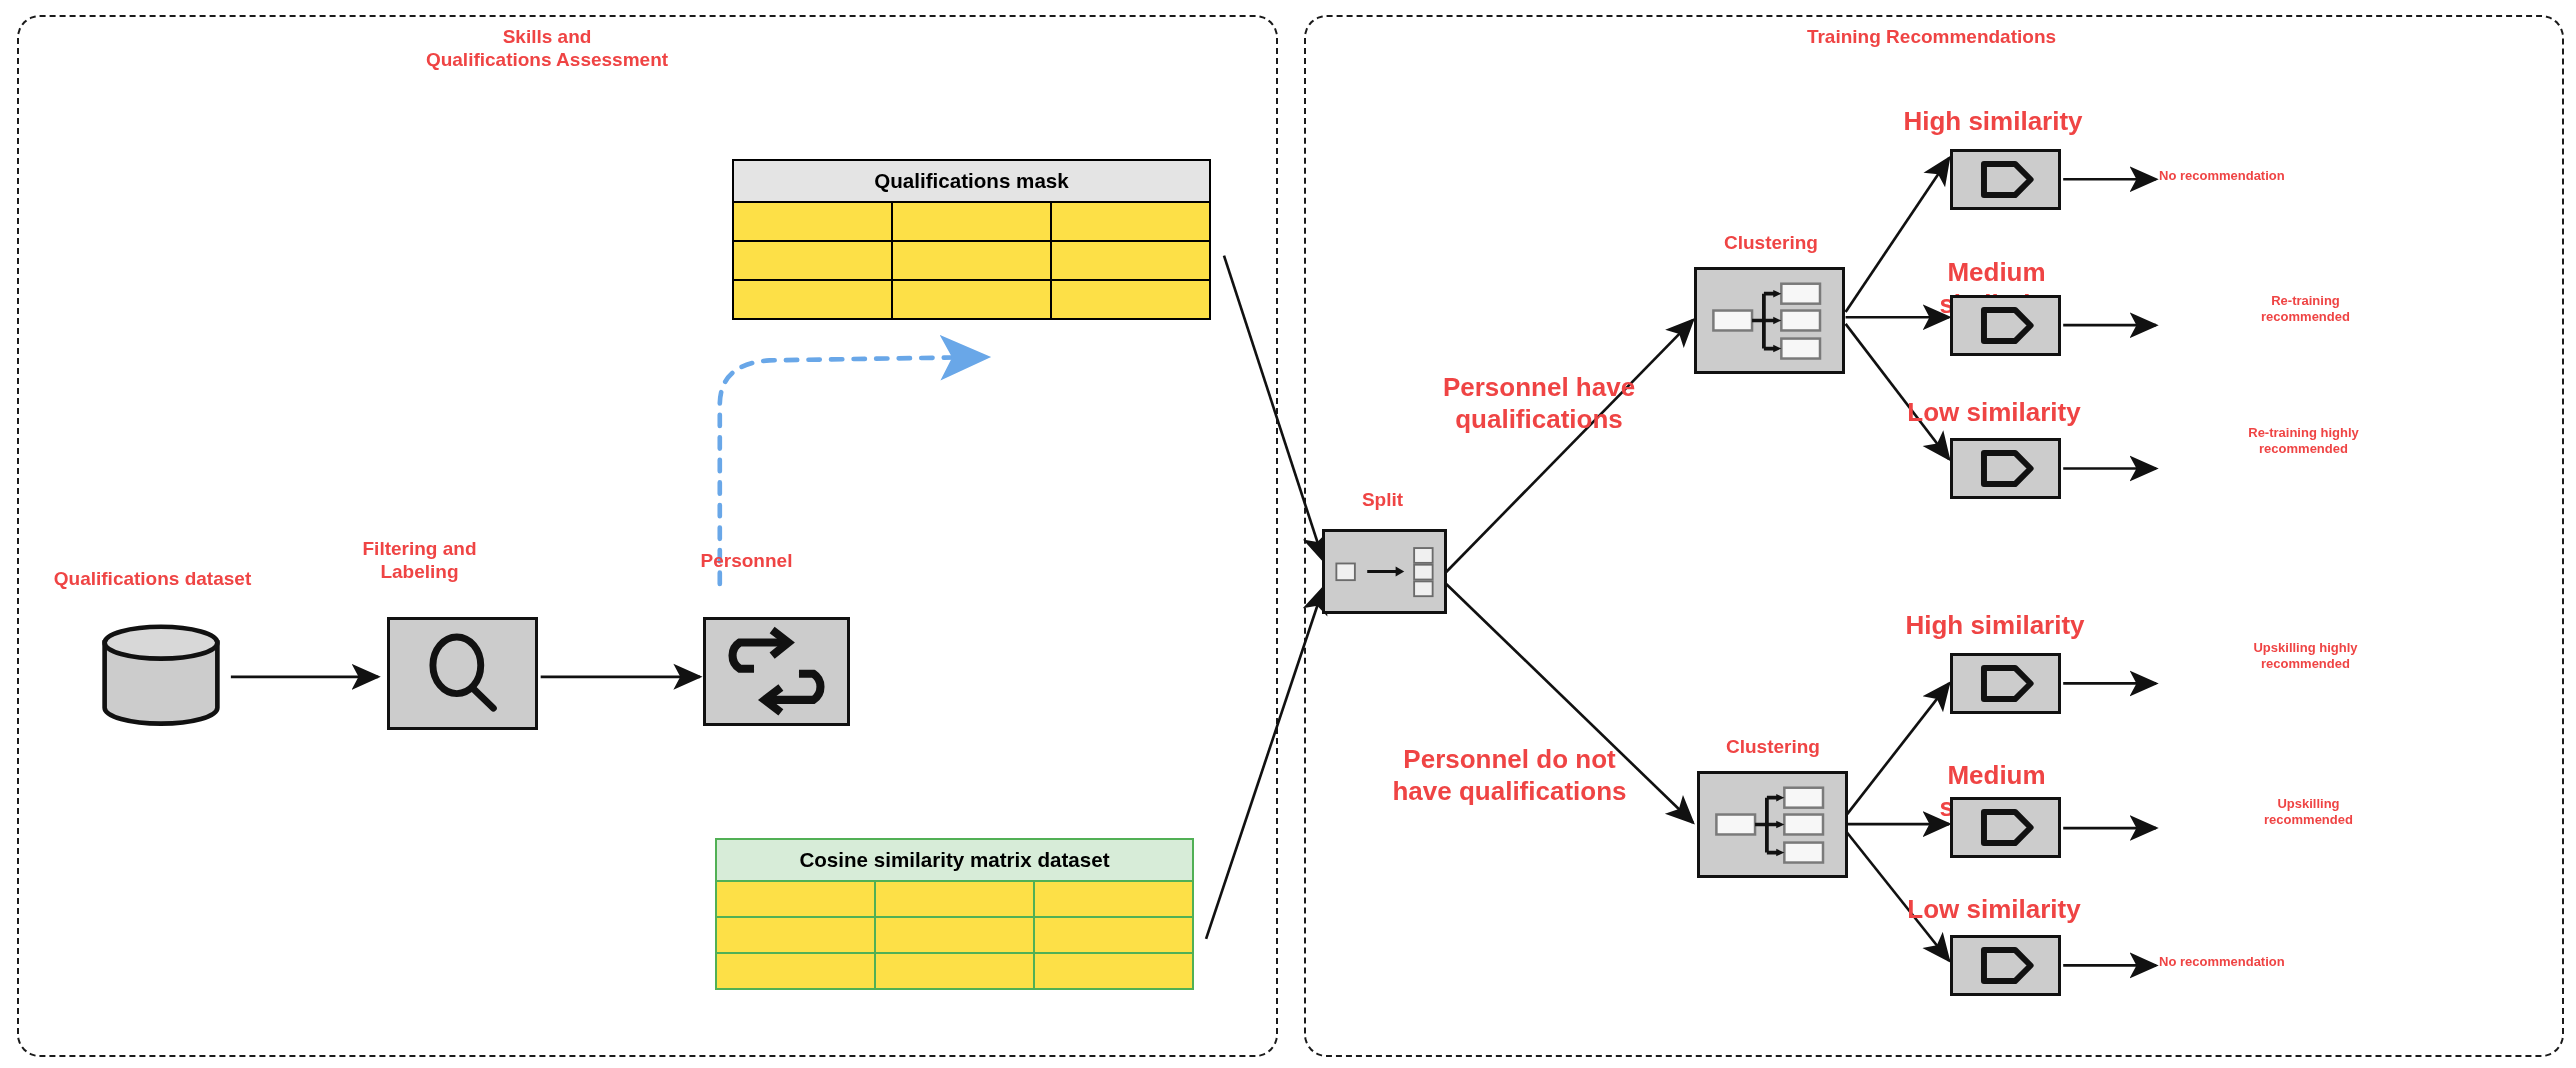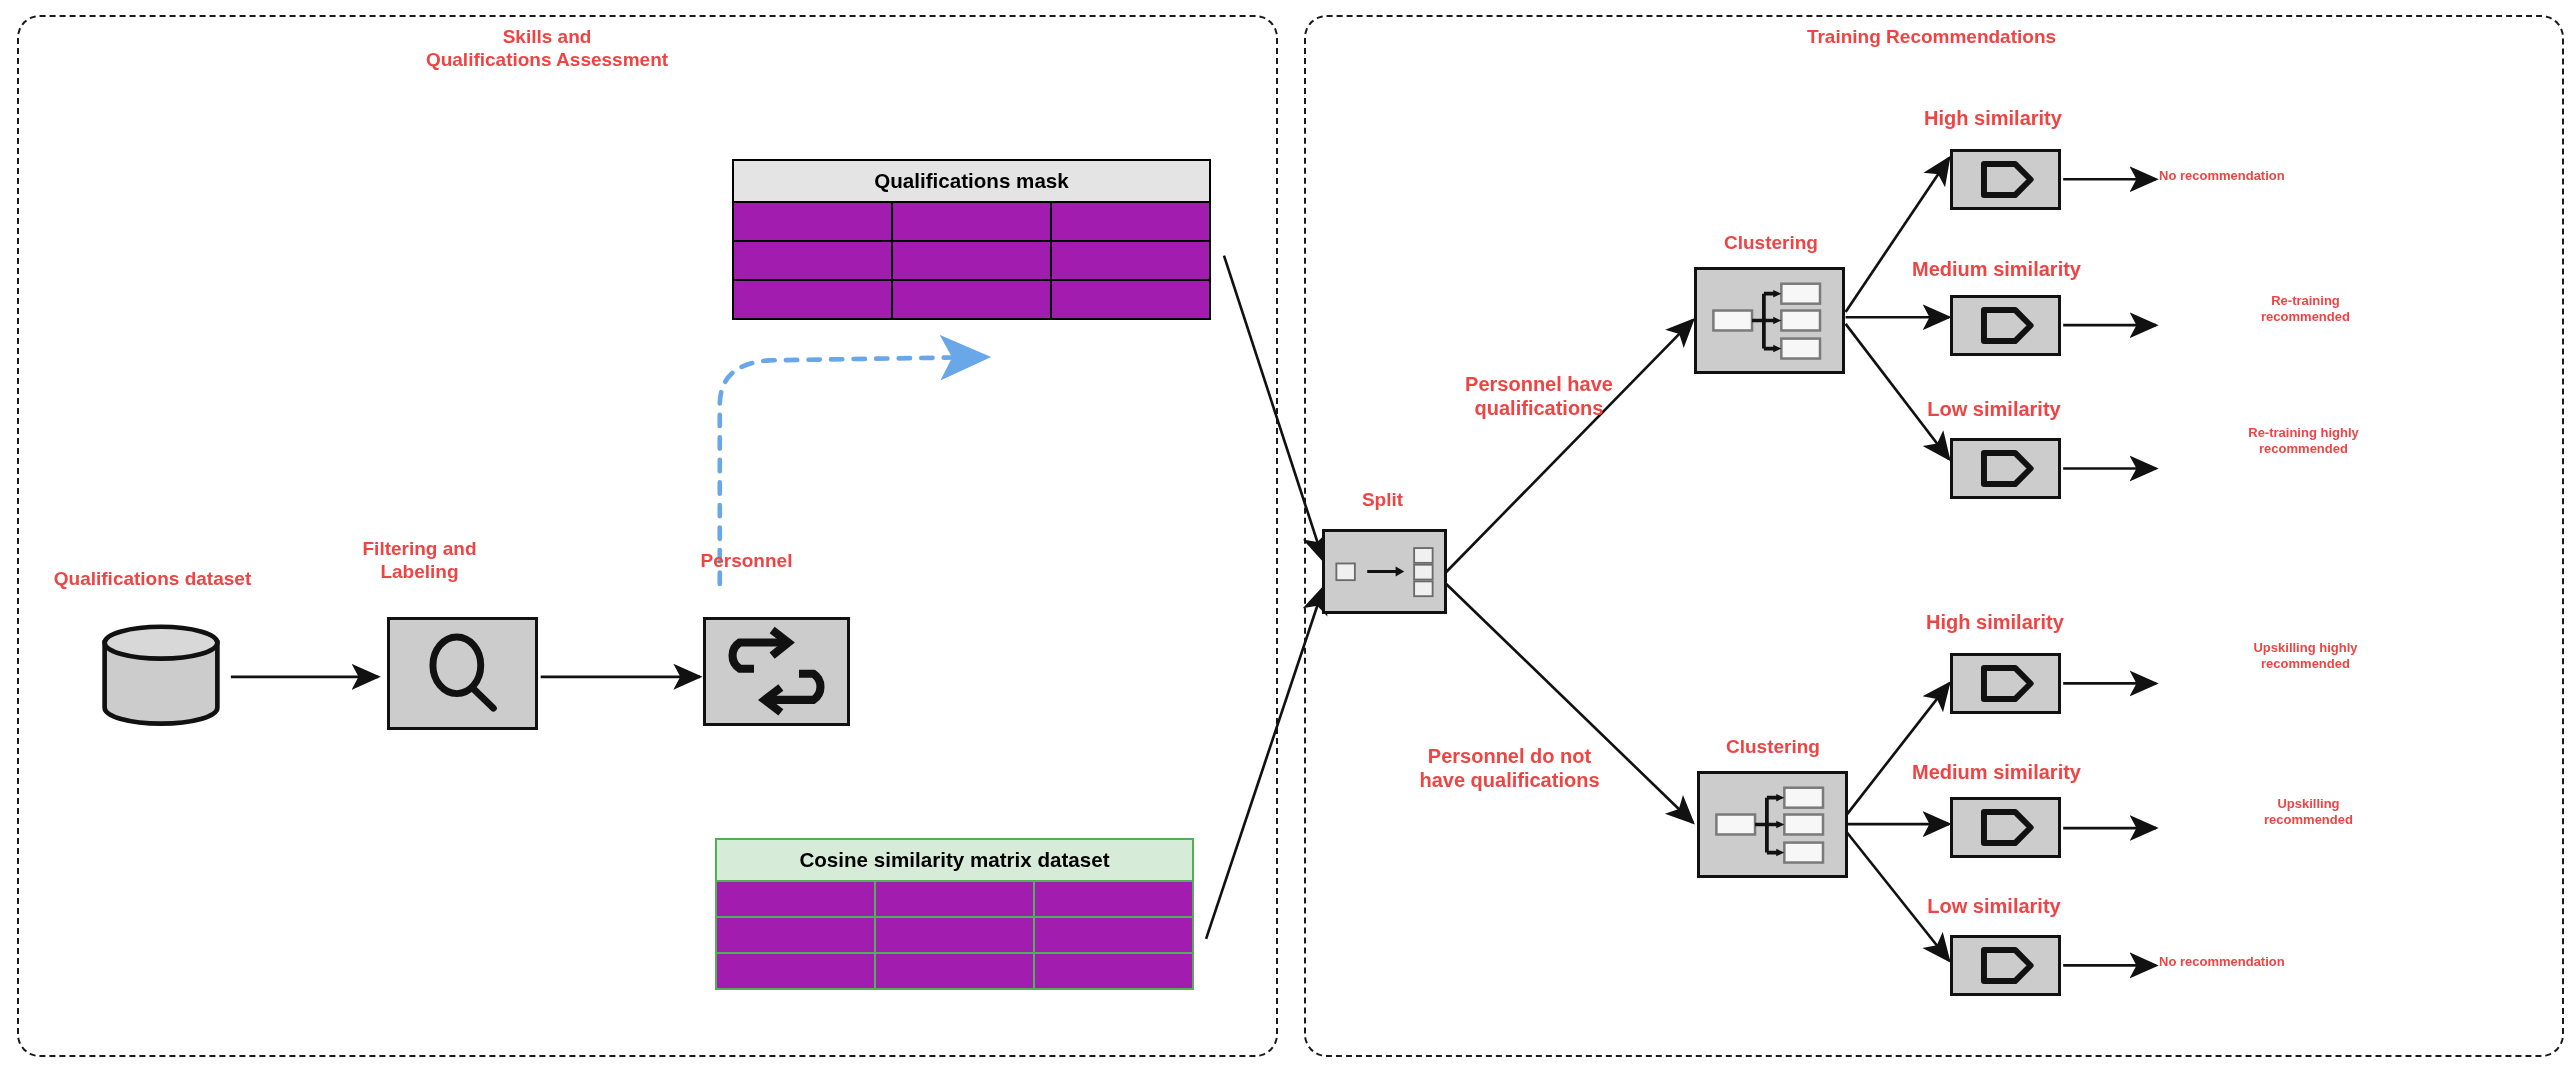--- a/index.html
+++ b/index.html
@@ -35,37 +35,37 @@
     color: #ef4444;
     line-height: 1.22;
     white-space: pre-line;
     text-align: center;
   }
   .panel-title {
     font-size: 19px;
     font-weight: bold;
   }
   .node-label { font-size: 19px; }
-  .edge-label { font-size: 20px; }
+  .edge-label { font-size: 26px; }
   .outcome-label { font-size: 13px; }
   .table-title { font-size: 20.6px; font-weight: bold; }
 
   
   .panel {
     position: absolute;
     border: 2px dashed #1a1a1a;
     border-radius: 22.6px;
     background: transparent;
   }
 
   
   .data-table {
     position: absolute;
     border-collapse: collapse;
-    background: #a21caf;
+    background: #fde047;
     table-layout: fixed;
   }
   .data-table td {
     padding: 0;
     margin: 0;
   }
   .tbl-dark {
     border: 2.7px solid #000000;
   }
   .tbl-dark td {

